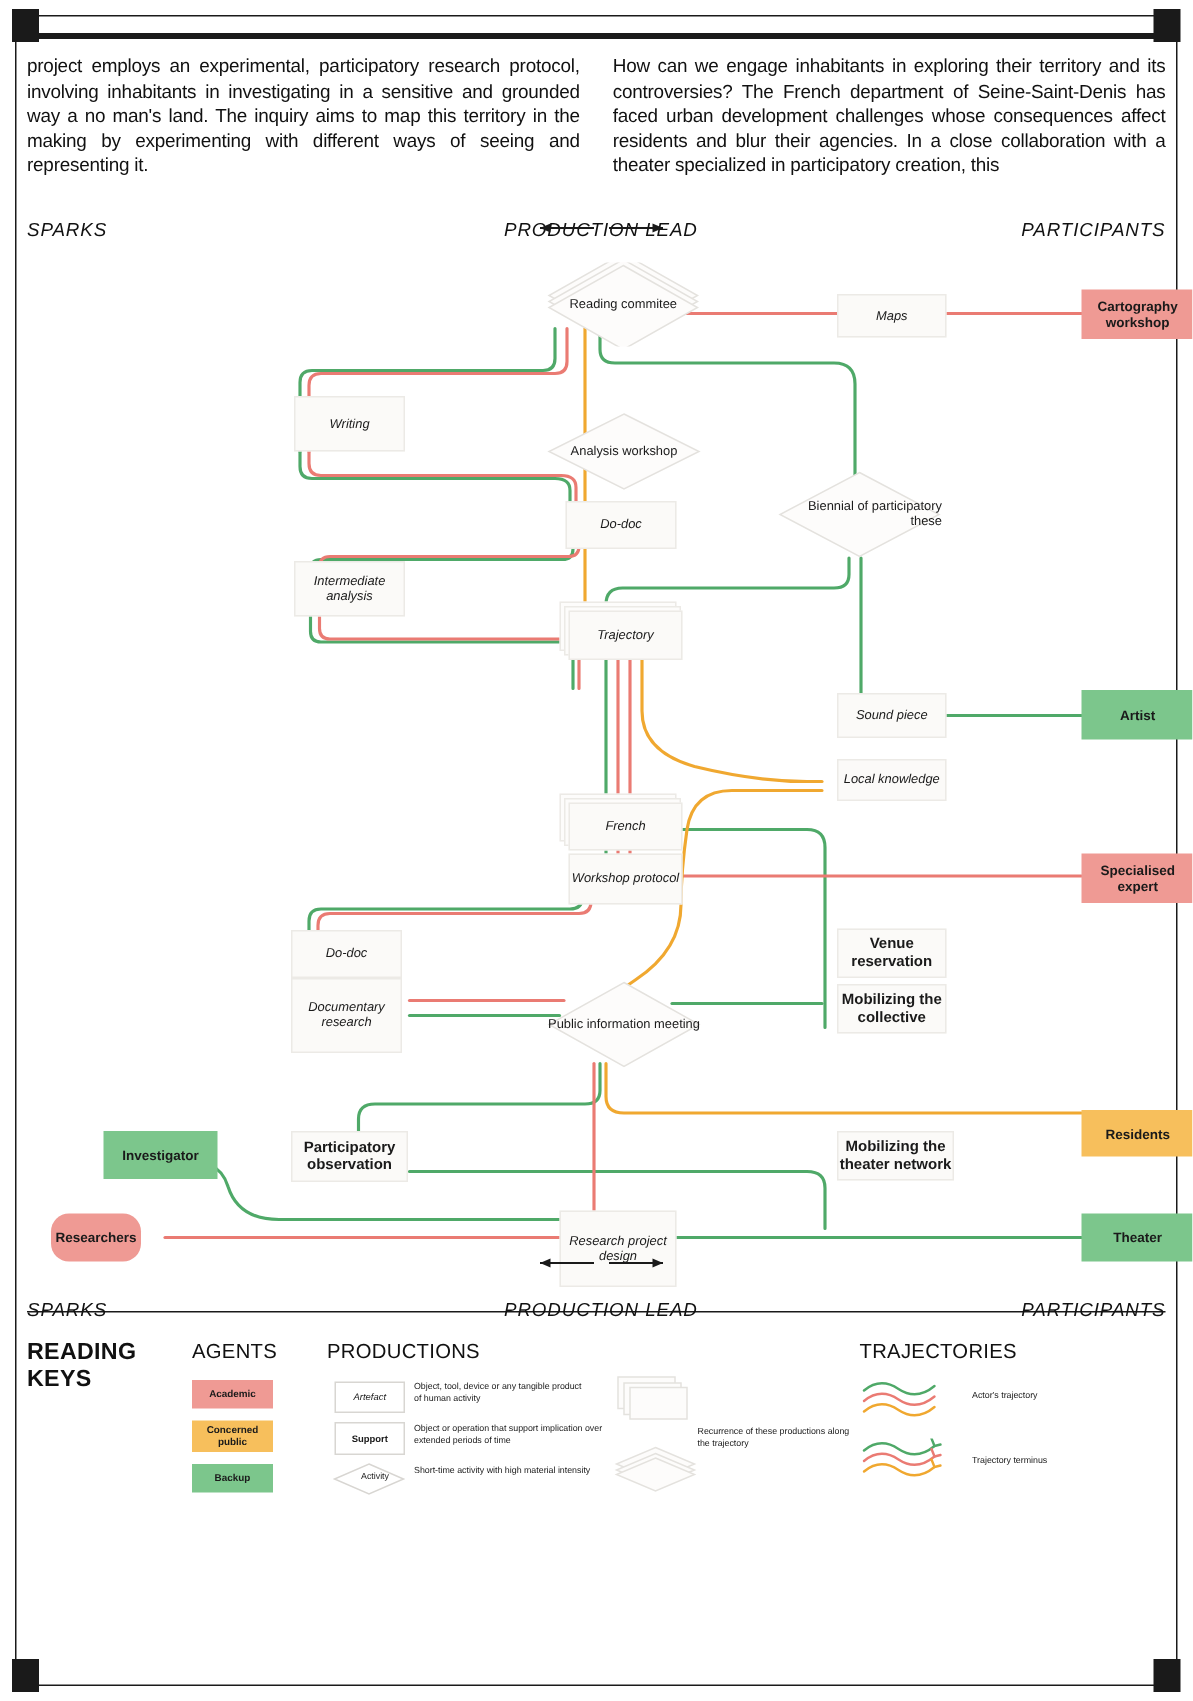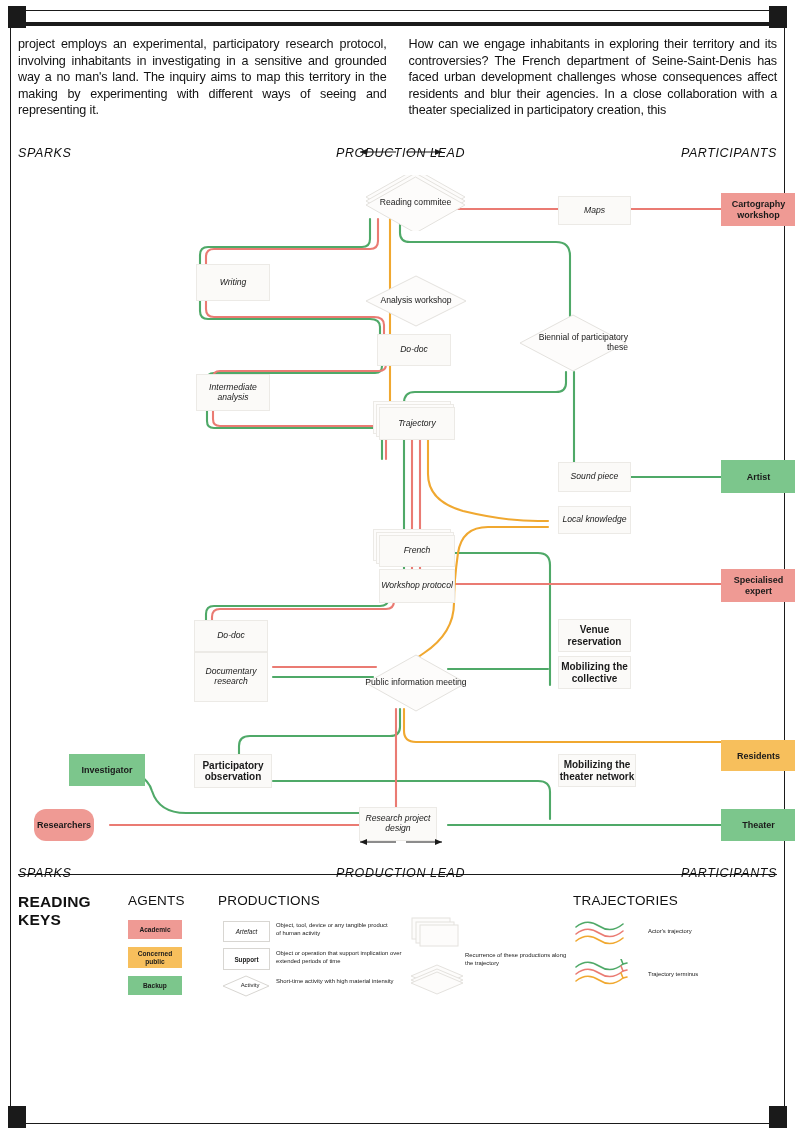--- a/index.html
+++ b/index.html
@@ -290,21 +290,21 @@
       </div>
 
       <div class="node support" style="left:540px;top:625px;width:78px;height:33px;">
         <span>Mobilizing the theater network</span>
       </div>
 
       <div class="node agent pink" style="left:16px;top:680px;width:60px;height:32px;border-radius:12px;">
         <span>Researchers</span>
       </div>
 
-      <div class="node prod" style="left:341px;top:678px;width:78px;height:34px;">
+      <div class="node prod" style="left:355px;top:678px;width:78px;height:51px;">
         <span>Research project design</span>
       </div>
 
       <div class="node agent green" style="left:703px;top:680px;width:75px;height:32px;">
         <span>Theater</span>
       </div>
 
       <div class="colhead" style="left:0px;top:722px;">SPARKS</div>
       <div class="colhead" style="left:318px;top:722px;">PRODUCTION LEAD</div>
       <div class="colhead" style="right:0px;top:722px;">PARTICIPANTS</div>

